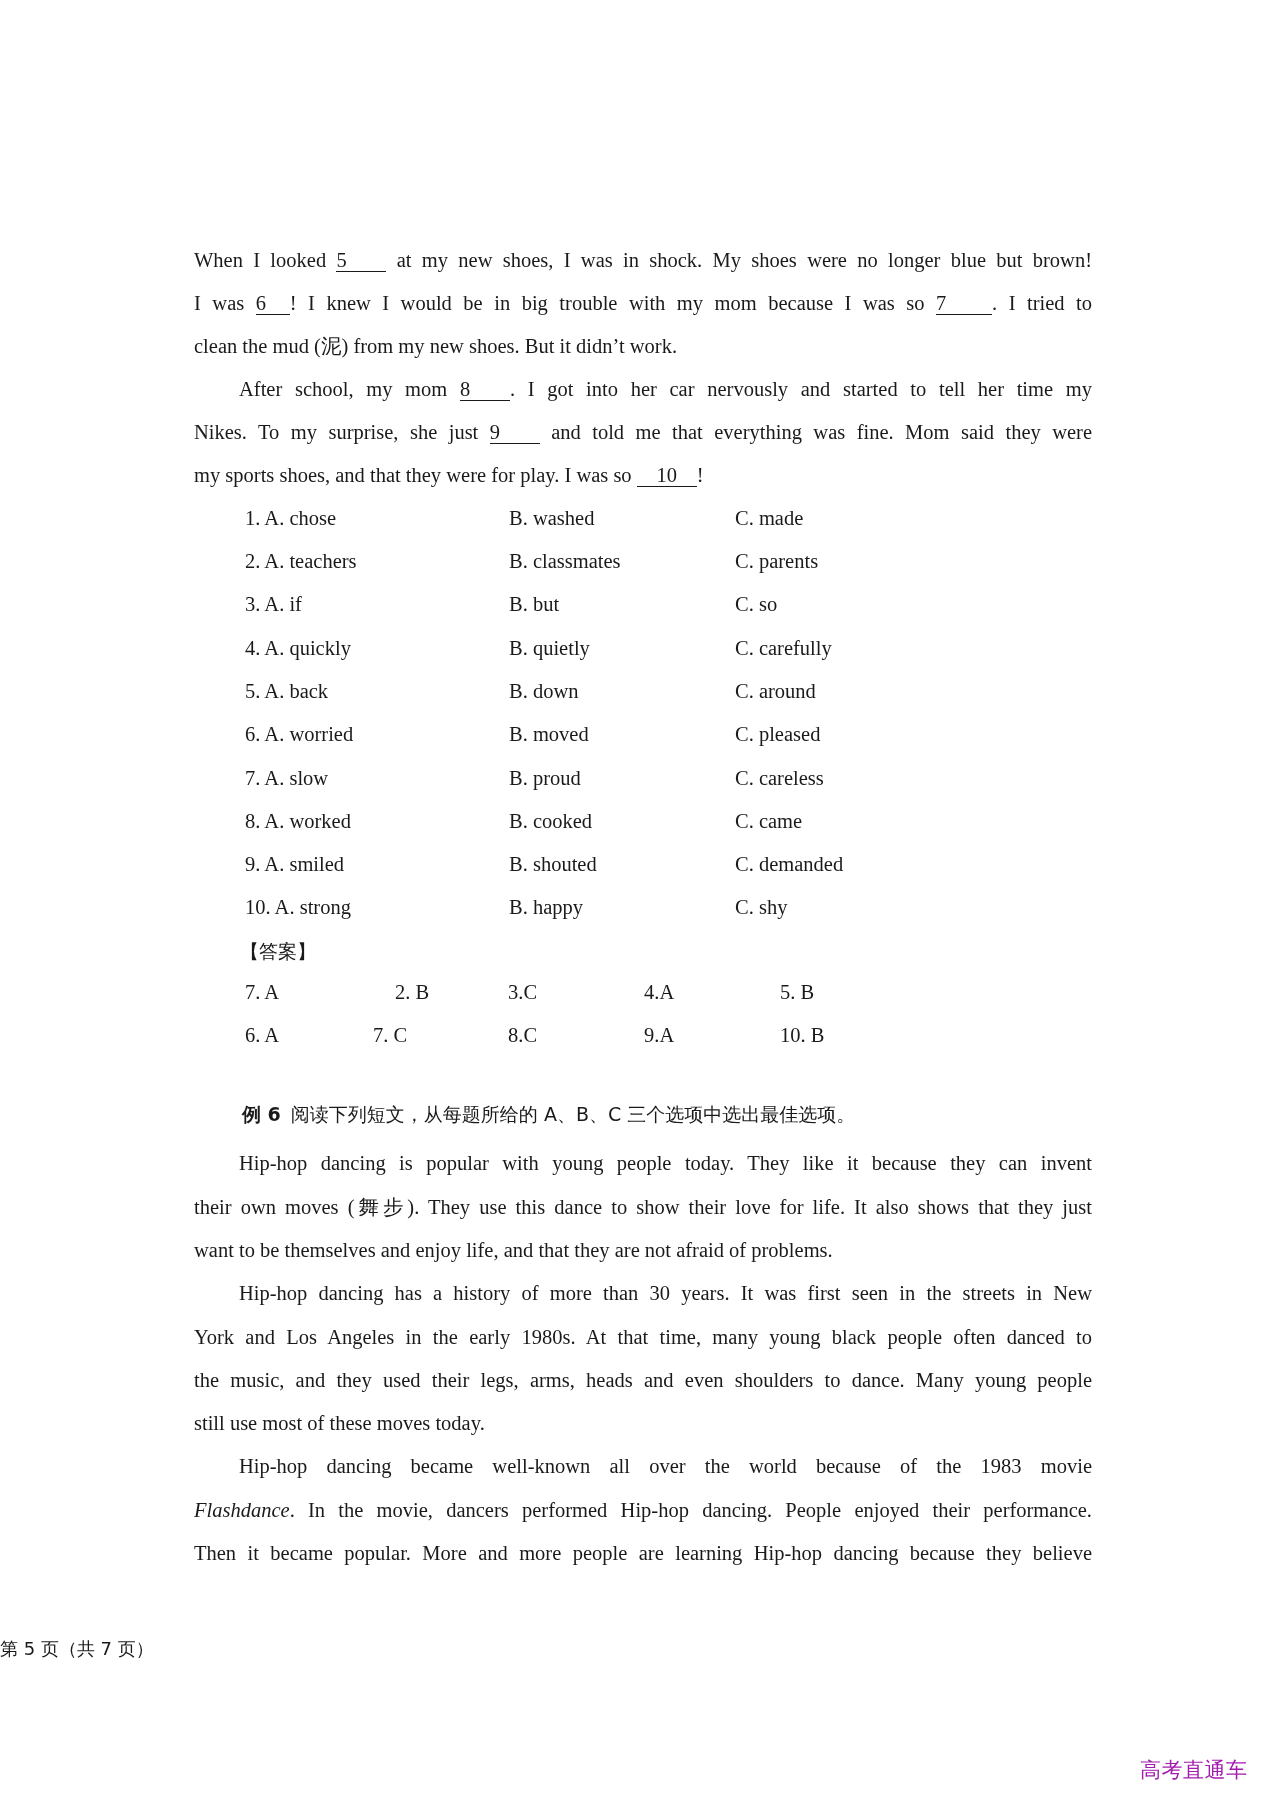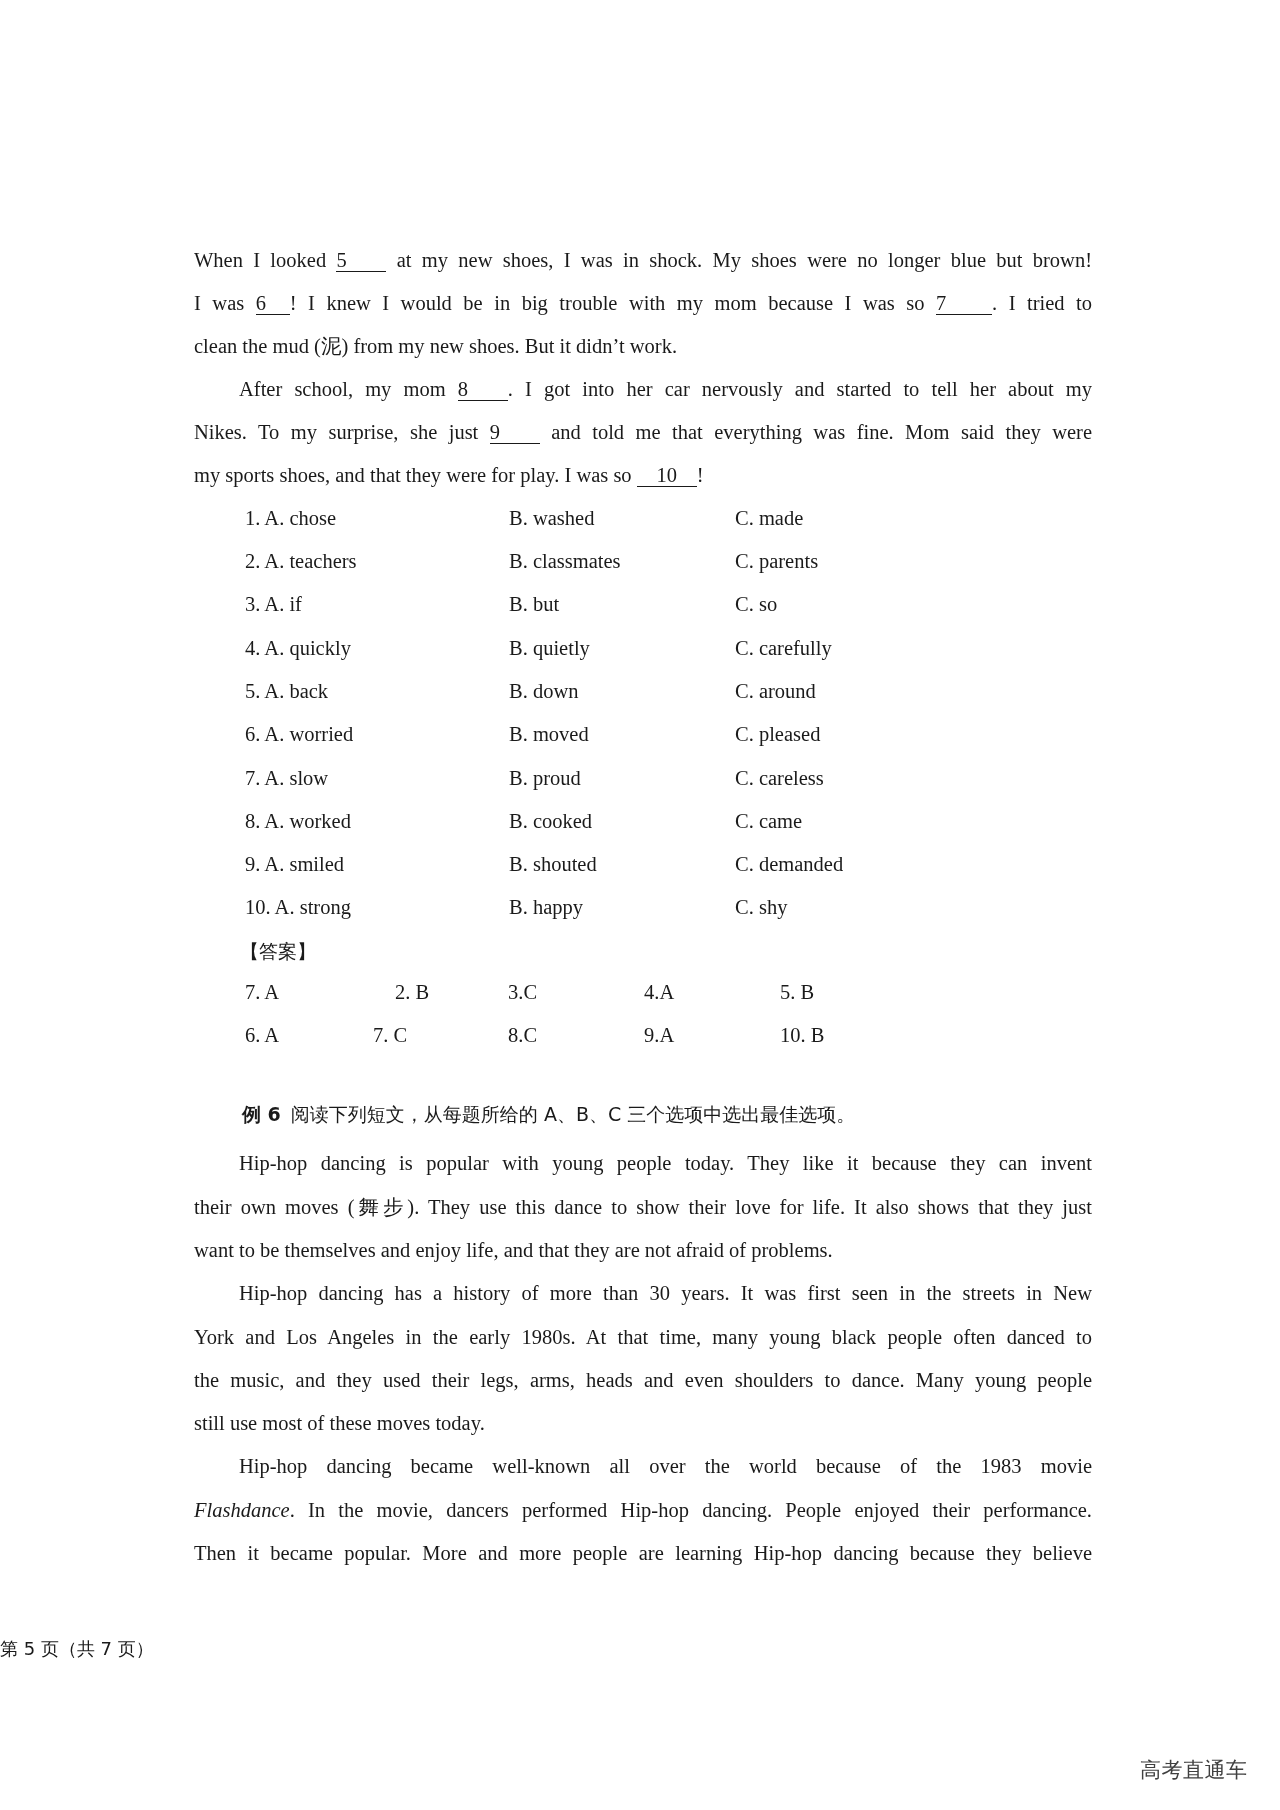--- a/index.html
+++ b/index.html
@@ -12,34 +12,34 @@
   .indent { left: 239px; width: 853px; }
   .blank { display: inline-block; border-bottom: 1.6px solid #1a1a1a; text-align: center;
            line-height: 22px; height: 22px; vertical-align: baseline; }
   .opt { position: absolute; font-size: 20.5px; line-height: 30px; height: 30px; white-space: nowrap; }
   .bold { font-weight: bold; }
   .cjk { font-family: "DejaVu Sans", sans-serif; font-size: 19px; }
   .italic { font-style: italic; }
   .footer { position: absolute; left: 0; width: 1280px; text-align: left; top: 1634px;
             font-size: 18px; line-height: 30px; }
   .watermark { position: absolute; left: 1140px; top: 1756px; font-family: "DejaVu Sans", sans-serif;
-               font-size: 21px; color: #404040; letter-spacing: 0.5px; }
+               font-size: 21px; color: #a21caf; letter-spacing: 0.5px; }
 </style>
 </head>
 <body>
 
 <div class="page">
 
   <div class="line just" style="top:245px"><span>When I looked </span><span class="blank" style="width:50px">5</span><span> at my new shoes, I was in shock. My shoes were no longer blue but brown!</span></div>
 
   <div class="line just" style="top:288px"><span>I was </span><span class="blank" style="width:34px;text-align:left">6</span><span>! I knew I would be in big trouble with my mom because I was so </span><span class="blank" style="width:56px">7</span><span>. I tried to</span></div>
 
   <div class="line" style="top:331px">clean the mud (泥) from my new shoes. But it didn’t work.</div>
 
-  <div class="line just indent" style="top:374px"><span>After school, my mom </span><span class="blank" style="width:50px">8</span><span>. I got into her car nervously and started to tell her about my</span></div>
+  <div class="line just indent" style="top:374px"><span>After school, my mom </span><span class="blank" style="width:50px">8</span><span>. I got into her car nervously and started to tell her time my</span></div>
 
   <div class="line just" style="top:417px"><span>Nikes. To my surprise, she just </span><span class="blank" style="width:50px">9</span><span> and told me that everything was fine. Mom said they were</span></div>
 
   <div class="line" style="top:460px"><span>my sports shoes, and that they were for play. I was so </span><span class="blank" style="width:60px">10</span><span>!</span></div>
 
   <div>
     <div class="opt" style="left:245px;top:503px">1. A. chose</div>
     <div class="opt" style="left:509px;top:503px">B. washed</div>
     <div class="opt" style="left:735px;top:503px">C. made</div>
 

